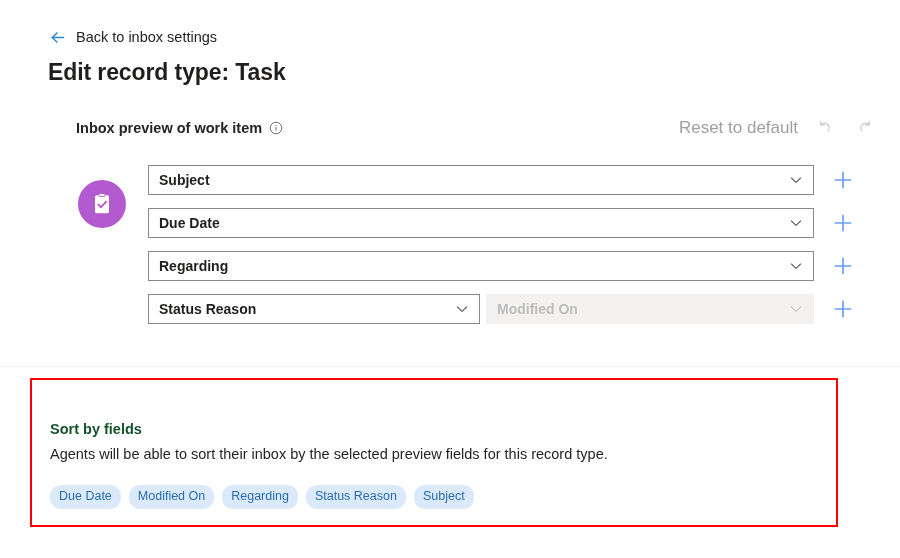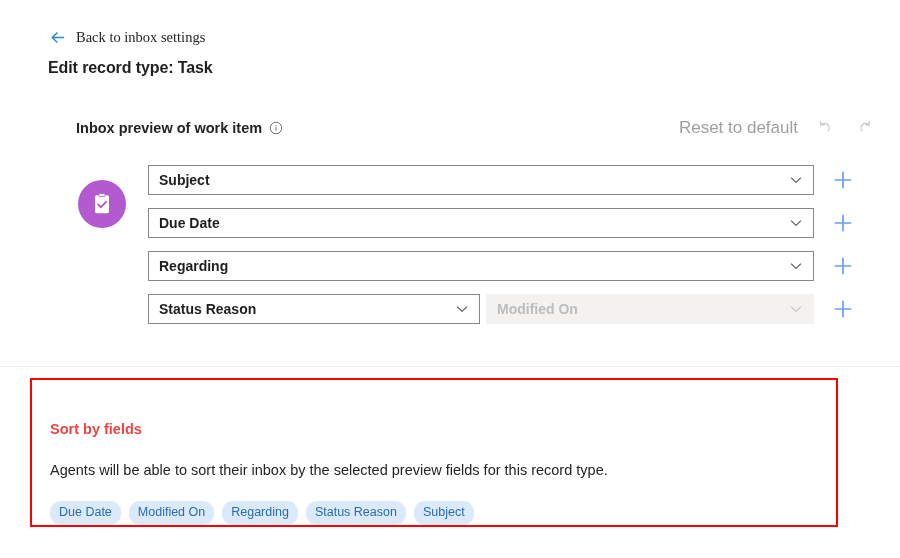--- a/index.html
+++ b/index.html
@@ -31,29 +31,28 @@
     width: 19px;
     height: 19px;
     display: block;
     flex: 0 0 auto;
   }
   .back-label {
     font-size: 14.5px;
     color: #242424;
     line-height: 1;
     white-space: nowrap;
-    font-family: Liberation Serif, serif;
   }
 
   
   .page-title {
     position: absolute;
     left: 48px;
     top: 59px;
-    font-size: 16px;
+    font-size: 23px;
     font-weight: bold;
     color: #201f1e;
     letter-spacing: -0.1px;
     white-space: nowrap;
   }
 
   
   .section-header {
     position: absolute;
     left: 76px;
@@ -194,29 +193,29 @@
   }
   .sort-inner {
     position: absolute;
     left: 18px;
     top: 39px;
     right: 14px;
   }
   .sort-title {
     font-size: 14.5px;
     font-weight: bold;
-    color: #ef4444;
+    color: #14532d;
     line-height: 21px;
     white-space: nowrap;
   }
   .sort-desc {
     font-size: 14.5px;
     color: #242424;
     line-height: 21px;
-    margin-top: 20px;
+    margin-top: 4px;
     white-space: nowrap;
   }
   .chip-list {
     display: flex;
     flex-wrap: wrap;
     gap: 8px;
     margin-top: 20px;
   }
   .chip {
     background: #daeafb;

